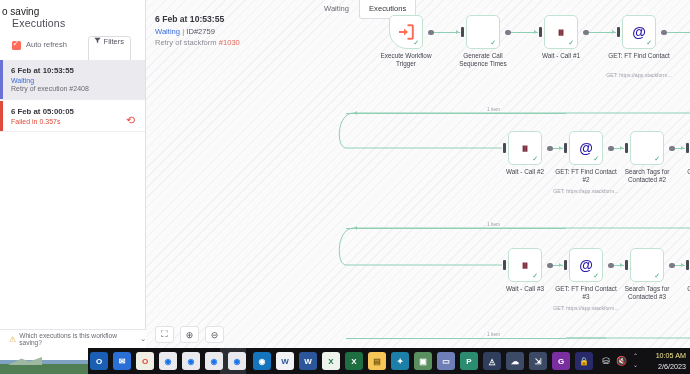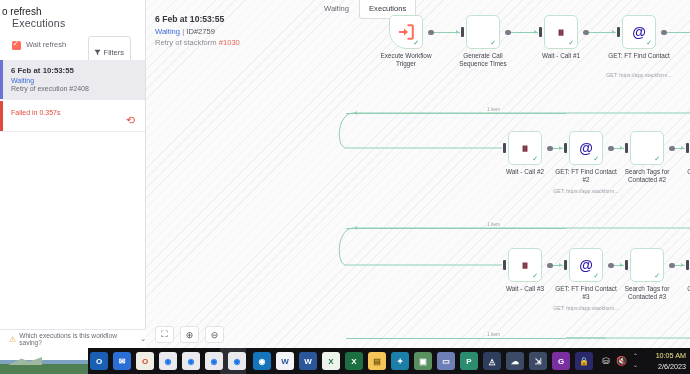--- a/index.html
+++ b/index.html
@@ -30,21 +30,21 @@
     content: "✓"; position: absolute; left: 0.5px; top: -3.5px;
     font-size: 8px; color: #fff; line-height: 12px;
   }
   #auto-refresh-label {
     position: absolute; left: 14px; top: 0px;
     font-size: 7.5px; color: #6a6a74;
   }
   #filters-btn {
     position: absolute; right: 6px; top: -4px;
     border: 1px solid #dcdce2; border-radius: 3px; background: #fff;
-    height: 33px; padding: 0 6px 0 5px; display: flex; align-items: center;
+    height: 33px; padding: 0 6px 0 5px; display: flex; align-items: flex-start;
     gap: 3px; cursor: pointer;
   }
   #filters-btn .funnel { width: 7px; height: 7px; }
   #filters-btn span { font-size: 7.5px; color: #55555f; }
 
   .exec-item {
     position: absolute; left: 0; right: 0; padding: 6px 8px 7px 11px;
     border-bottom: 1px solid #ededf1;
   }
   .exec-item .bar {
@@ -207,38 +207,39 @@
 </head>
 <body>
 
 <div id="app">
 
   <div id="sidebar">
     <div id="sidebar-title">Executions</div>
 
     <div id="refresh-row">
       <div id="auto-refresh-check"></div>
-      <div id="auto-refresh-label">Wait refresh</div>
+      <div id="auto-refresh-label">Auto refresh</div>
       <div id="filters-btn">
         <svg class="funnel" viewBox="0 0 10 10">
           <path d="M0.5 1h9L6 5.2V9L4 7.6V5.2z" fill="#55555f"></path>
         </svg>
         <span>Filters</span>
       </div>
     </div>
 
     <div id="exec-list">
         <div class="exec-item selected" style="top: 60px; height: 40px;">
           <div class="bar" style="background:#6b72d6"></div>
           <div class="t">6 Feb at 10:53:55</div>
           <div class="s status-waiting">Waiting</div>
           <div class="s2">Retry of execution #2408</div>
         </div>
         <div class="exec-item" style="top: 101px; height: 31px;">
           <div class="bar" style="background:#e04a3b"></div>
+          <div class="t">6 Feb at 05:00:05</div>
           <div class="s status-failed">Failed in 0.357s</div>
           <div class="retry-icon">⟳</div>
         </div>
       </div>
   </div>
 
   <div id="warn-bar">
     <span class="tri">⚠</span>
     <span class="txt">Which executions is this workflow saving?</span>
     <span class="chev">⌄</span>
@@ -485,15 +486,15 @@
       <div class="tb-app" style="left: 414px; background: rgb(90, 143, 95);">▣</div>
       <div class="tb-app" style="left: 437px; background: rgb(110, 127, 184);">▭</div>
       <div class="tb-app" style="left: 460px; background: rgb(43, 140, 111);">P</div>
       <div class="tb-app" style="left: 483px; background: rgb(47, 62, 92);">◬</div>
       <div class="tb-app" style="left: 506px; background: rgb(60, 74, 102);">☁</div>
       <div class="tb-app" style="left: 529px; background: rgb(60, 74, 102);">⇲</div>
       <div class="tb-app" style="left: 552px; background: rgb(122, 47, 160);">G</div>
       <div class="tb-app" style="left: 575px; background: rgb(42, 42, 106);">🔒</div>
     </div>
   <div id="wall"></div>
-  <div id="search-text">o refresh</div>
+  <div id="search-text">o saving</div>
 
 </div>
 
 </body></html>

